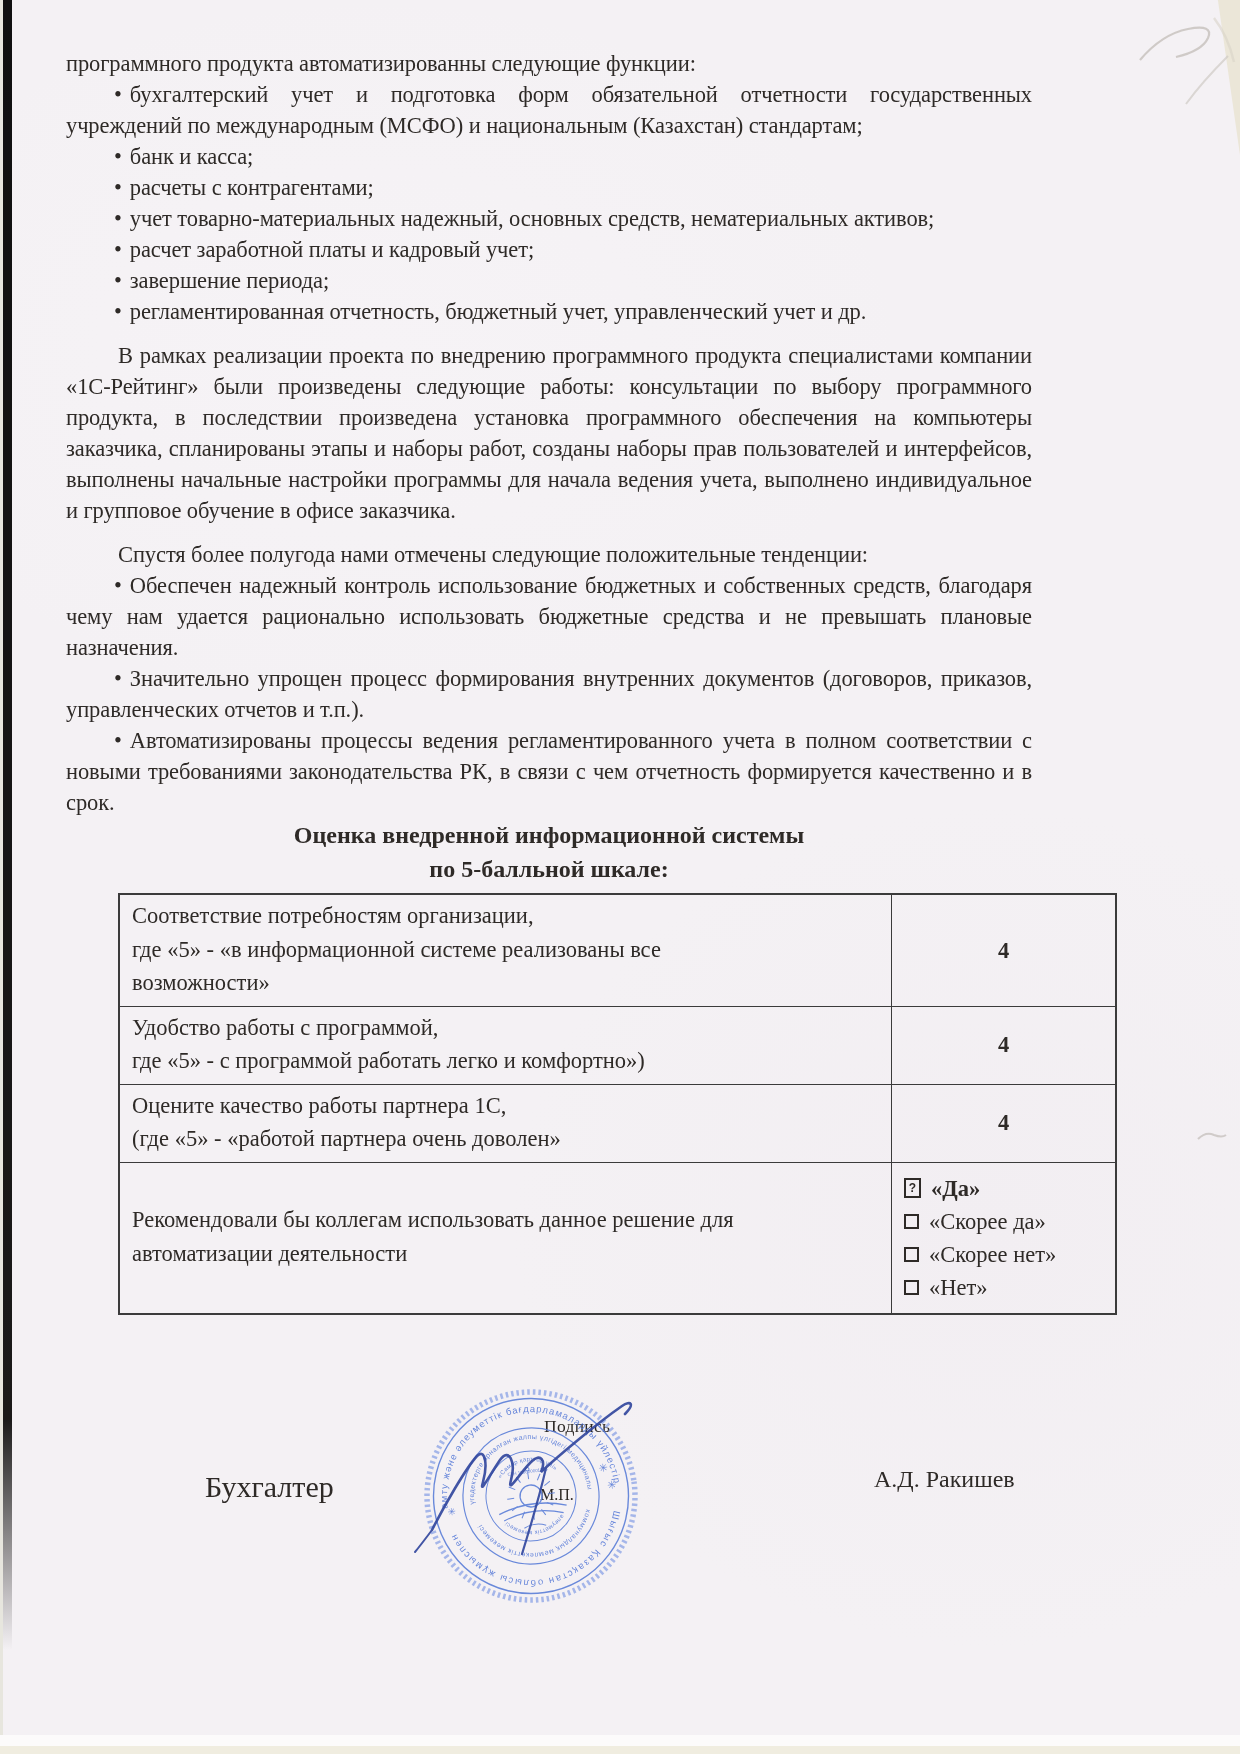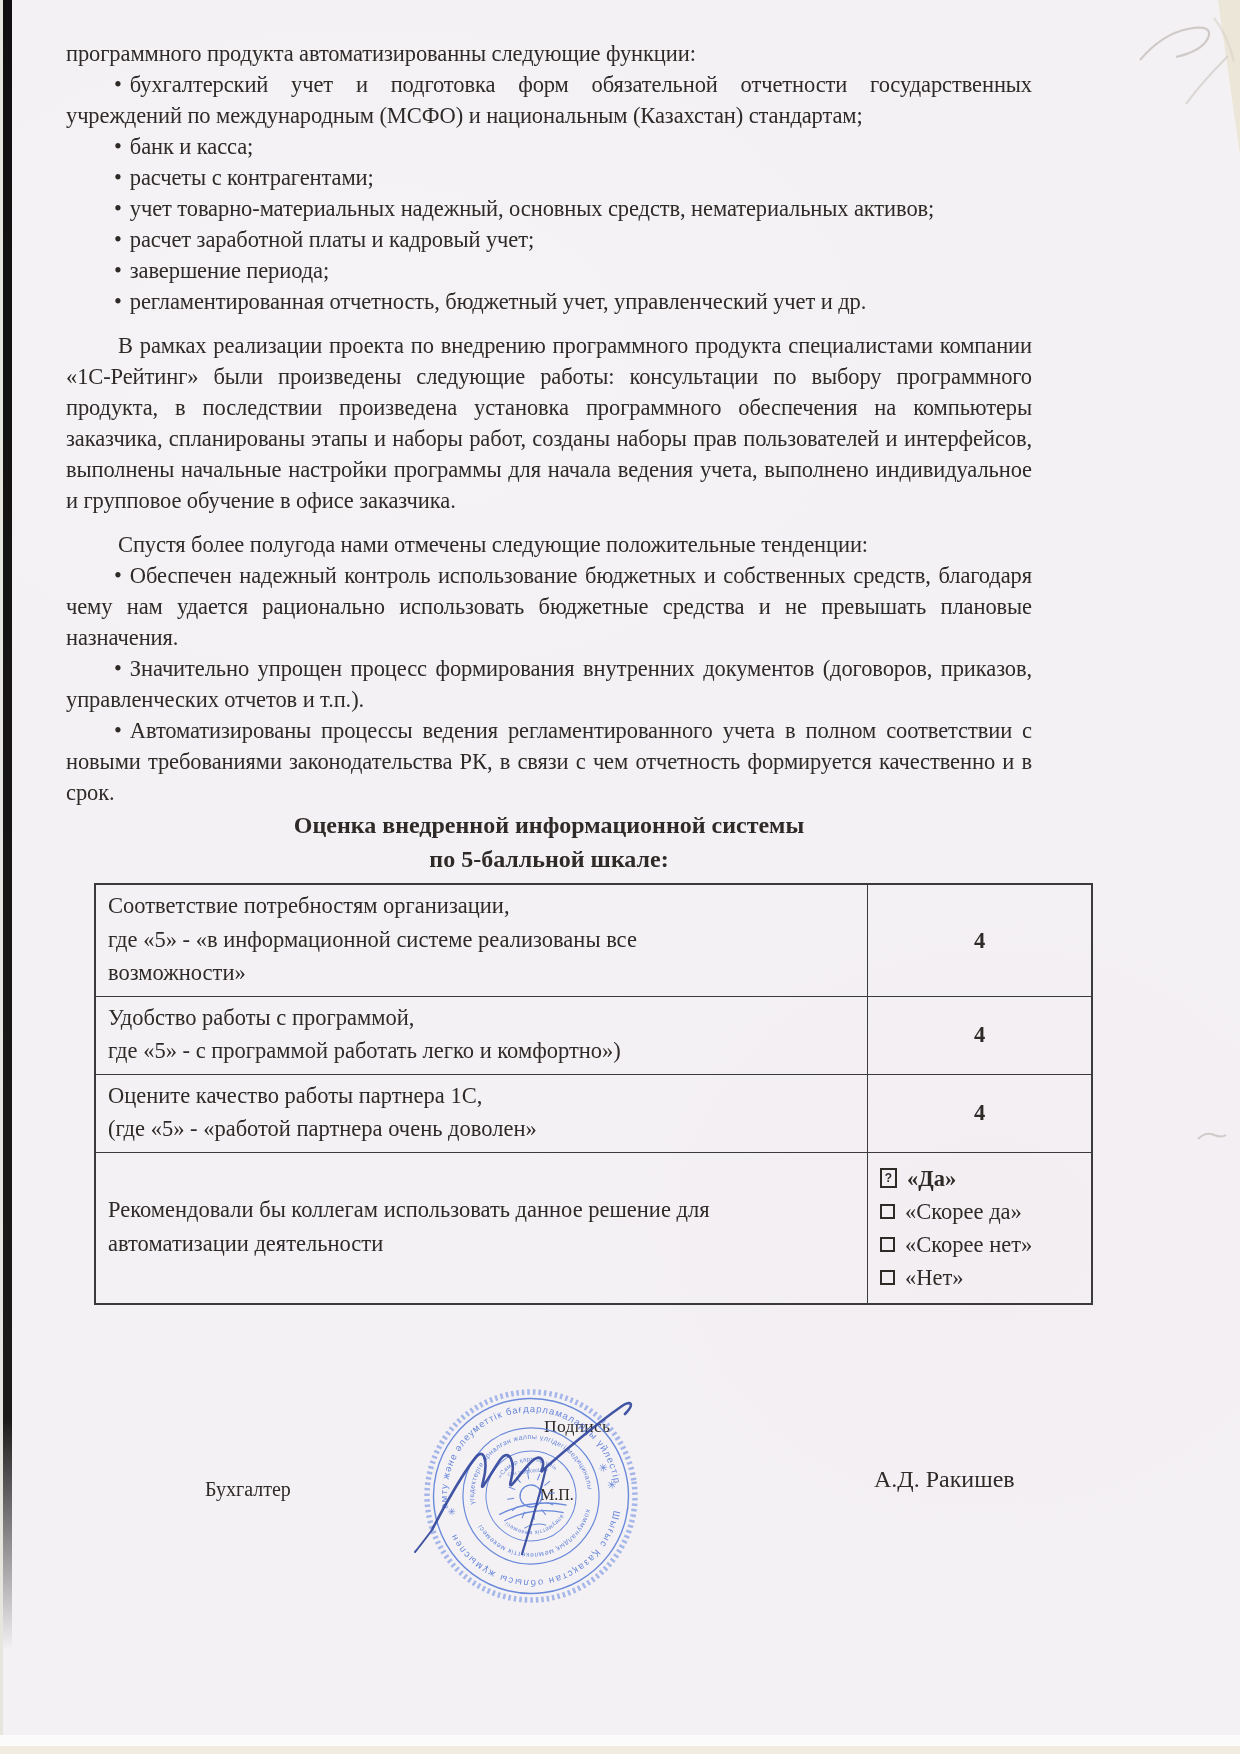--- a/index.html
+++ b/index.html
@@ -10,42 +10,42 @@
         font-family:"Liberation Serif","DejaVu Serif",serif;color:#2e2a27;}
   
   .edge-left-light{position:absolute;left:0;top:0;width:3px;height:100%;background:#e7e6de;}
   .edge-left-dark{position:absolute;left:3px;top:0;width:9px;height:1650px;
         background:linear-gradient(180deg,#101010 0%,#1b1a19 86%,rgba(27,26,25,0) 100%);}
   .band-white{position:absolute;left:0;top:1735px;width:100%;height:11px;background:#fcfbfb;}
   .band-cream{position:absolute;left:0;top:1746px;width:100%;height:8px;background:#f0ede0;}
   .corner-fold{position:absolute;right:0;top:0;width:34px;height:155px;background:#ebe6d8;
         clip-path:polygon(35% 0,100% 0,100% 100%);}
   
-  .content{position:absolute;left:66px;top:38px;width:966px;}
+  .content{position:absolute;left:66px;top:48px;width:966px;}
   .content p{margin:0;font-size:22.5px;line-height:31px;text-align:justify;letter-spacing:-0.1px;}
   p.indent{text-indent:52px;}
   p.b{text-indent:48px;}
   .blt{margin-right:8px;}
   .gap12{height:13px;}
   
   .tbl-title{text-align:center;font-weight:bold;font-size:24px;line-height:34px;}
-  table.rating{border-collapse:collapse;margin-left:28px;margin-top:7px;width:999px;border:2px solid #3b3b3b;}
+  table.rating{border-collapse:collapse;margin-left:52px;margin-top:7px;width:999px;border:2px solid #3b3b3b;}
   table.rating td{border:1.5px solid #3b3b3b;vertical-align:middle;font-size:22.5px;line-height:33.5px;}
   td.q{white-space:pre-line;padding:4px 14px 6px 12px;}
   td.score{width:221px;text-align:center;font-weight:bold;font-size:25px;font-family:"Liberation Serif",serif;}
   tr.r1{height:100px;} tr.r2{height:70px;} tr.r3{height:70px;} tr.r4{height:146px;}
   td.opts{padding:6px 4px 6px 12px;vertical-align:middle;}
   .opt{display:flex;align-items:center;margin:6px 0;font-size:22.5px;line-height:27px;}
   .opt.first{font-weight:bold;}
   .cb{width:11px;height:11px;border:2px solid #2e2a27;display:inline-flex;align-items:center;justify-content:center;
       margin-right:10px;flex:none;background:transparent;}
   .cb-checked{width:13px;height:16px;font-size:12px;font-weight:bold;line-height:1;
       font-family:"Liberation Sans",sans-serif;}
   
-  .sig-role{position:absolute;left:205px;top:1470px;font-size:20px;margin-top:8px;}
+  .sig-role{position:absolute;left:205px;top:1470px;font-size:30px;}
   .sig-name{position:absolute;left:854px;top:1466px;font-size:24px;margin-left:20px;}
   .podpis{position:absolute;left:544px;top:1416px;font-size:17.5px;letter-spacing:.3px;}
   .mp{position:absolute;left:540px;top:1486px;font-size:16px;}
   .stamp-wrap{position:absolute;left:370px;top:1372px;width:330px;height:250px;}
   .pencil-wrap{position:absolute;left:1118px;top:8px;width:122px;height:120px;}
   .speck-wrap{position:absolute;left:1192px;top:1125px;width:40px;height:24px;}
 </style>
 </head>
 <body>
 

